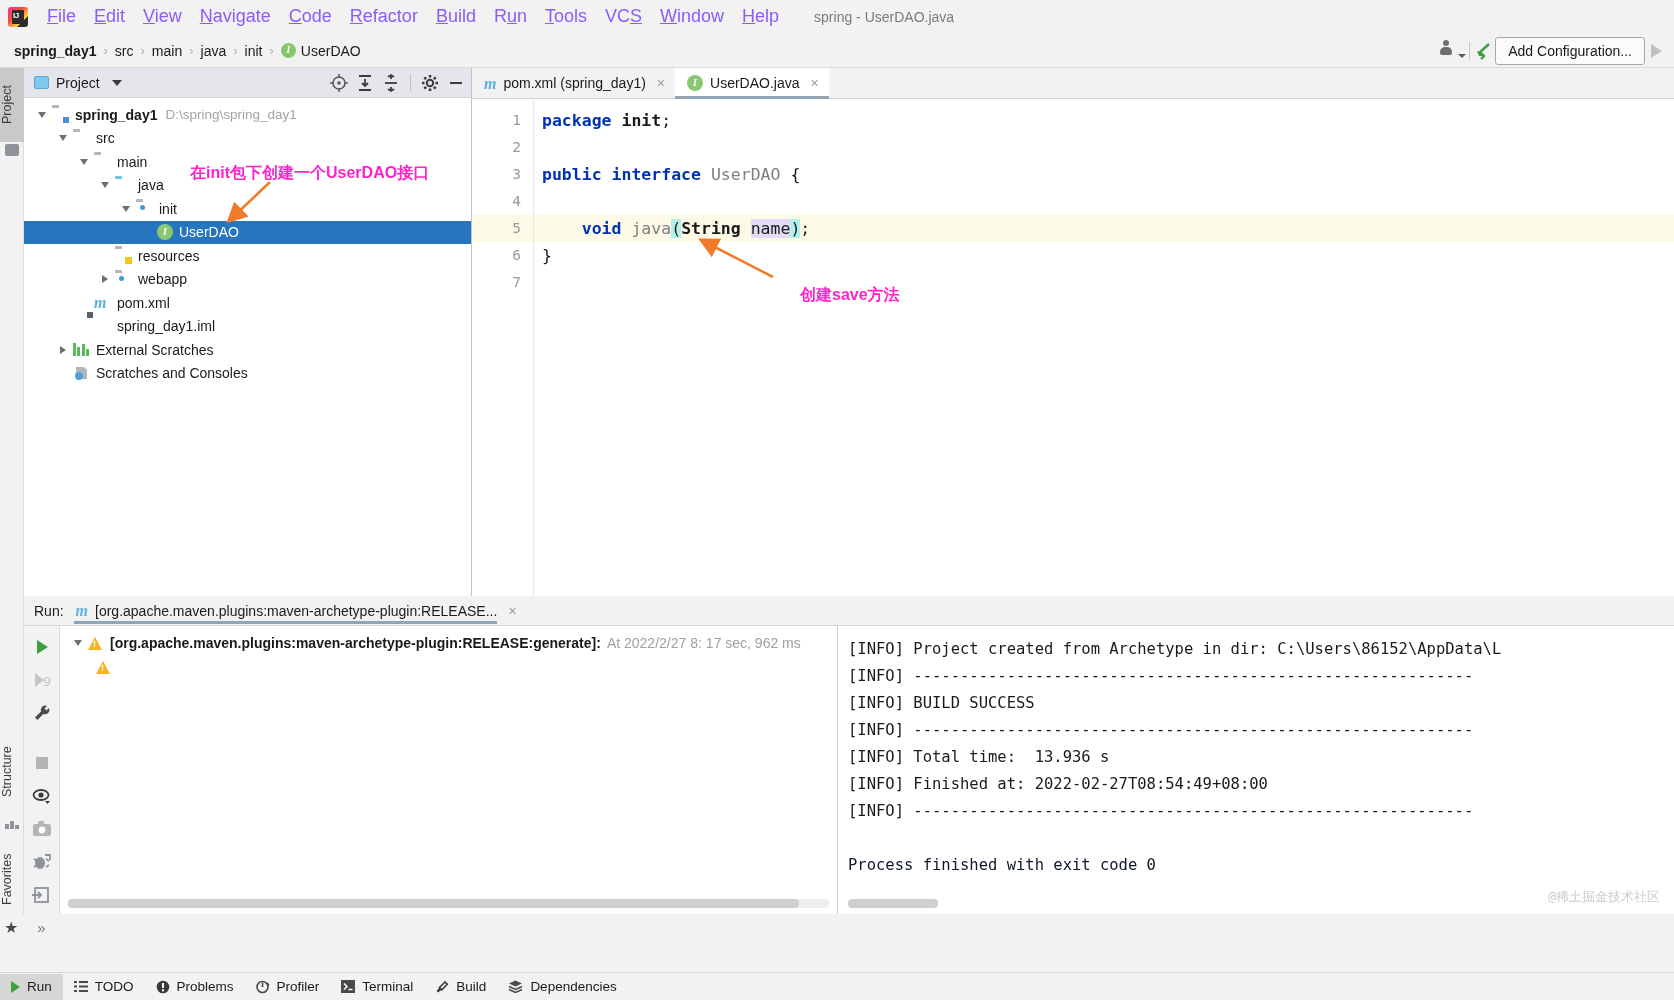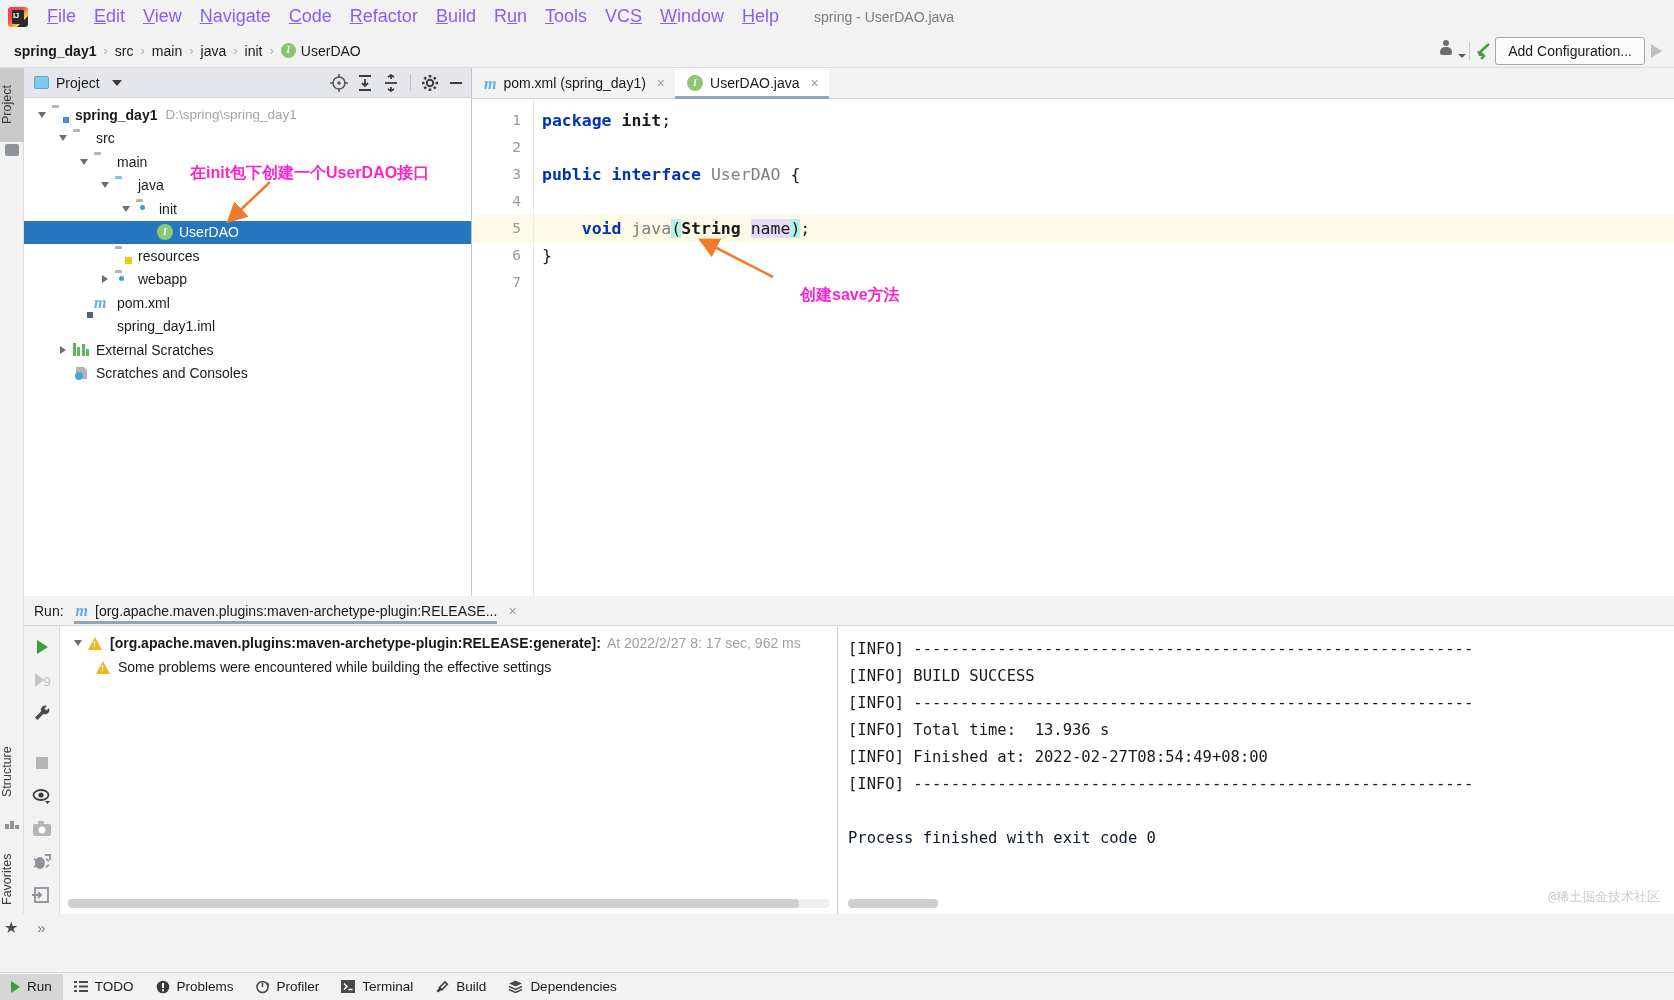--- a/index.html
+++ b/index.html
@@ -631,28 +631,28 @@
           <span class="tw">
             <span class="chev open"></span>
           </span>
           <span class="warn-tri"></span>
           <span class="rt-bold">[org.apache.maven.plugins:maven-archetype-plugin:RELEASE:generate]:</span>
           <span class="rt-dim">At 2022/2/27 8:</span>
           <span class="rt-dim" style="margin-left:4px">17 sec, 962 ms</span>
         </div>
         <div class="rtrow" style="padding-left:36px">
           <span class="warn-tri"></span>
-          <span>Some problems were encountered while building the effective settings</span>
         </div>
         <div class="hscroll-tree">
             <i></i>
           </div>
       </div>
 
       <div class="console" id="console">
+          <div class="cl">[INFO] Project created from Archetype in dir: C:\Users\86152\AppData\L</div>
           <div class="cl">[INFO] ------------------------------------------------------------</div>
           <div class="cl">[INFO] BUILD SUCCESS</div>
           <div class="cl">[INFO] ------------------------------------------------------------</div>
           <div class="cl">[INFO] Total time:  13.936 s</div>
           <div class="cl">[INFO] Finished at: 2022-02-27T08:54:49+08:00</div>
           <div class="cl">[INFO] ------------------------------------------------------------</div>
           <div class="cl">&nbsp;</div>
           <div class="cl blue">Process finished with exit code 0</div>
         <div class="hscroll-con"></div>
         <div class="watermark">@稀土掘金技术社区</div>

